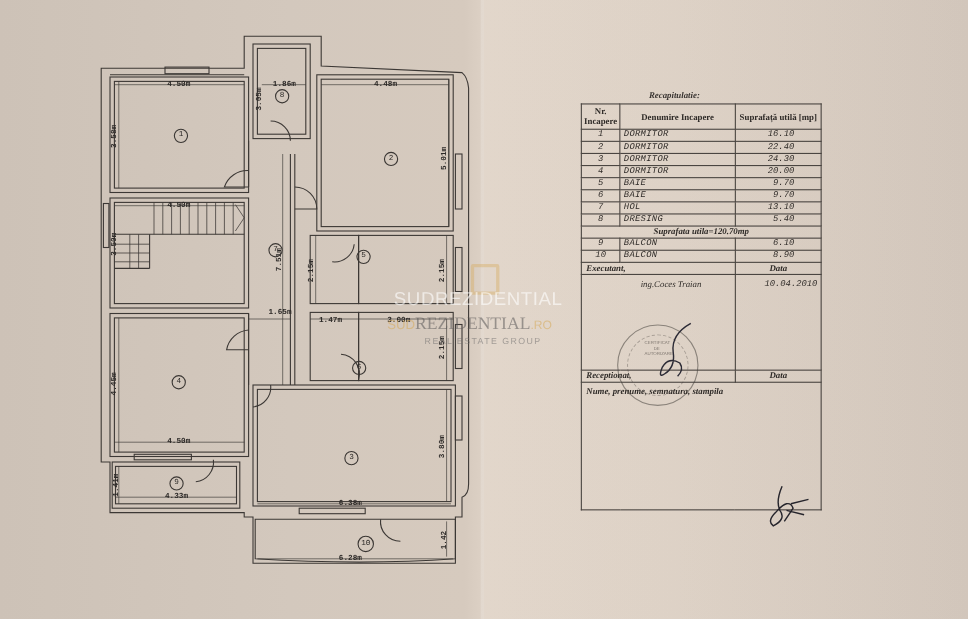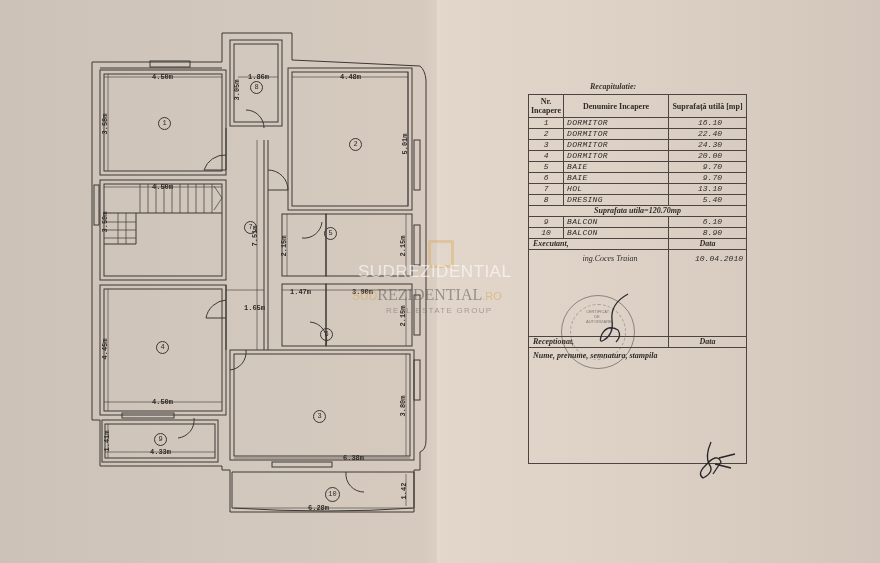--- a/index.html
+++ b/index.html
@@ -164,29 +164,29 @@
   <span class="dim v" style="left:94px;top:120px;">3.58m</span>
   <span class="dim" style="left:248px;top:73px;">1.86m</span>
   <span class="dim v" style="left:226px;top:86px;">3.05m</span>
   <span class="dim" style="left:340px;top:73px;">4.48m</span>
   <span class="dim v" style="left:394px;top:140px;">5.01m</span>
   <span class="dim" style="left:152px;top:183px;">4.50m</span>
   <span class="dim v" style="left:94px;top:218px;">3.50m</span>
   <span class="dim v" style="left:244px;top:232px;">7.51m</span>
   <span class="dim v" style="left:273px;top:242px;">2.15m</span>
   <span class="dim v" style="left:392px;top:242px;">2.15m</span>
-  <span class="dim" style="left:244px;top:304px;text-align:center;">1.65m</span>
+  <span class="dim" style="left:244px;top:280px;text-align:center;">1.65m</span>
   <span class="dim" style="left:290px;top:288px;">1.47m</span>
   <span class="dim" style="left:352px;top:288px;">3.00m</span>
   <span class="dim v" style="left:392px;top:312px;">2.15m</span>
   <span class="dim v" style="left:94px;top:345px;">4.45m</span>
   <span class="dim" style="left:152px;top:398px;">4.50m</span>
   <span class="dim v" style="left:96px;top:437px;">1.41m</span>
   <span class="dim" style="left:150px;top:448px;">4.33m</span>
-  <span class="dim" style="left:308px;top:454px;margin-left:35px;">6.38m</span>
+  <span class="dim" style="left:308px;top:454px;">6.38m</span>
   <span class="dim v" style="left:392px;top:402px;">3.80m</span>
   <span class="dim v" style="left:396px;top:487px;">1.42</span>
   <span class="dim" style="left:308px;top:504px;">6.28m</span>
 
   <span class="room-num" style="left:158px;top:117px;">1</span>
   <span class="room-num" style="left:349px;top:138px;">2</span>
   <span class="room-num" style="left:313px;top:410px;">3</span>
   <span class="room-num" style="left:156px;top:341px;">4</span>
   <span class="room-num" style="left:324px;top:227px;">5</span>
   <span class="room-num" style="left:320px;top:328px;">6</span>

